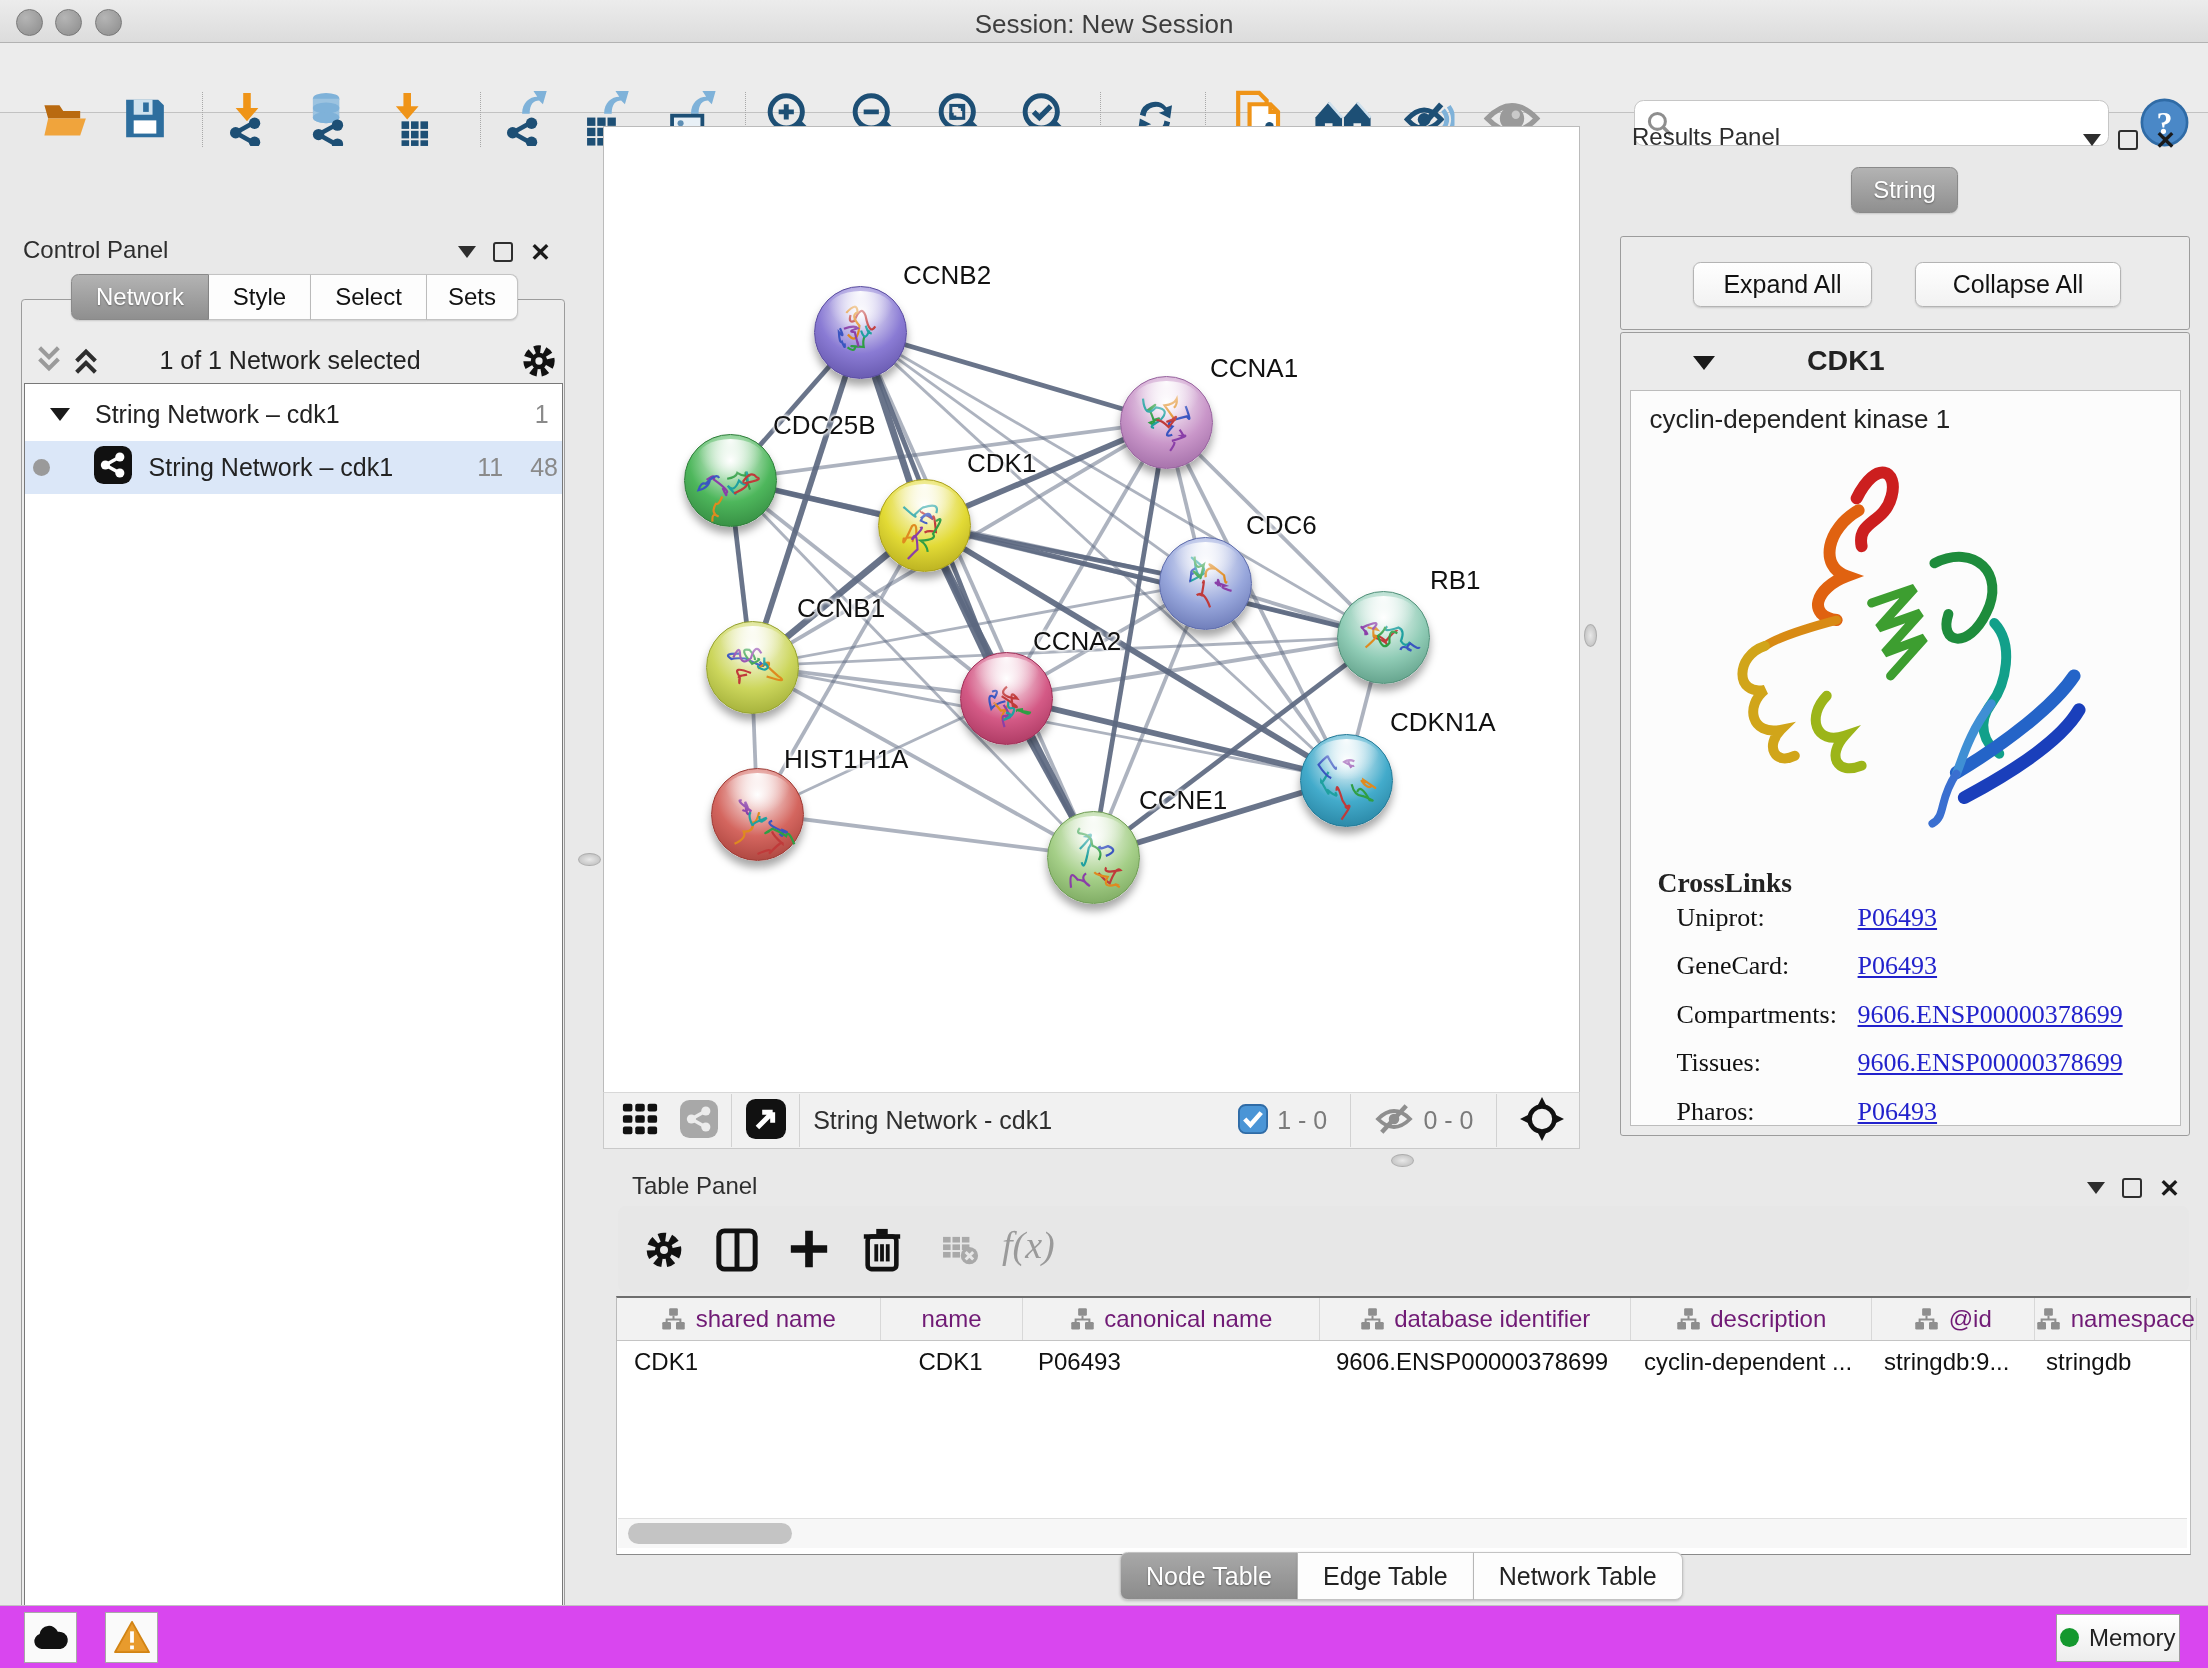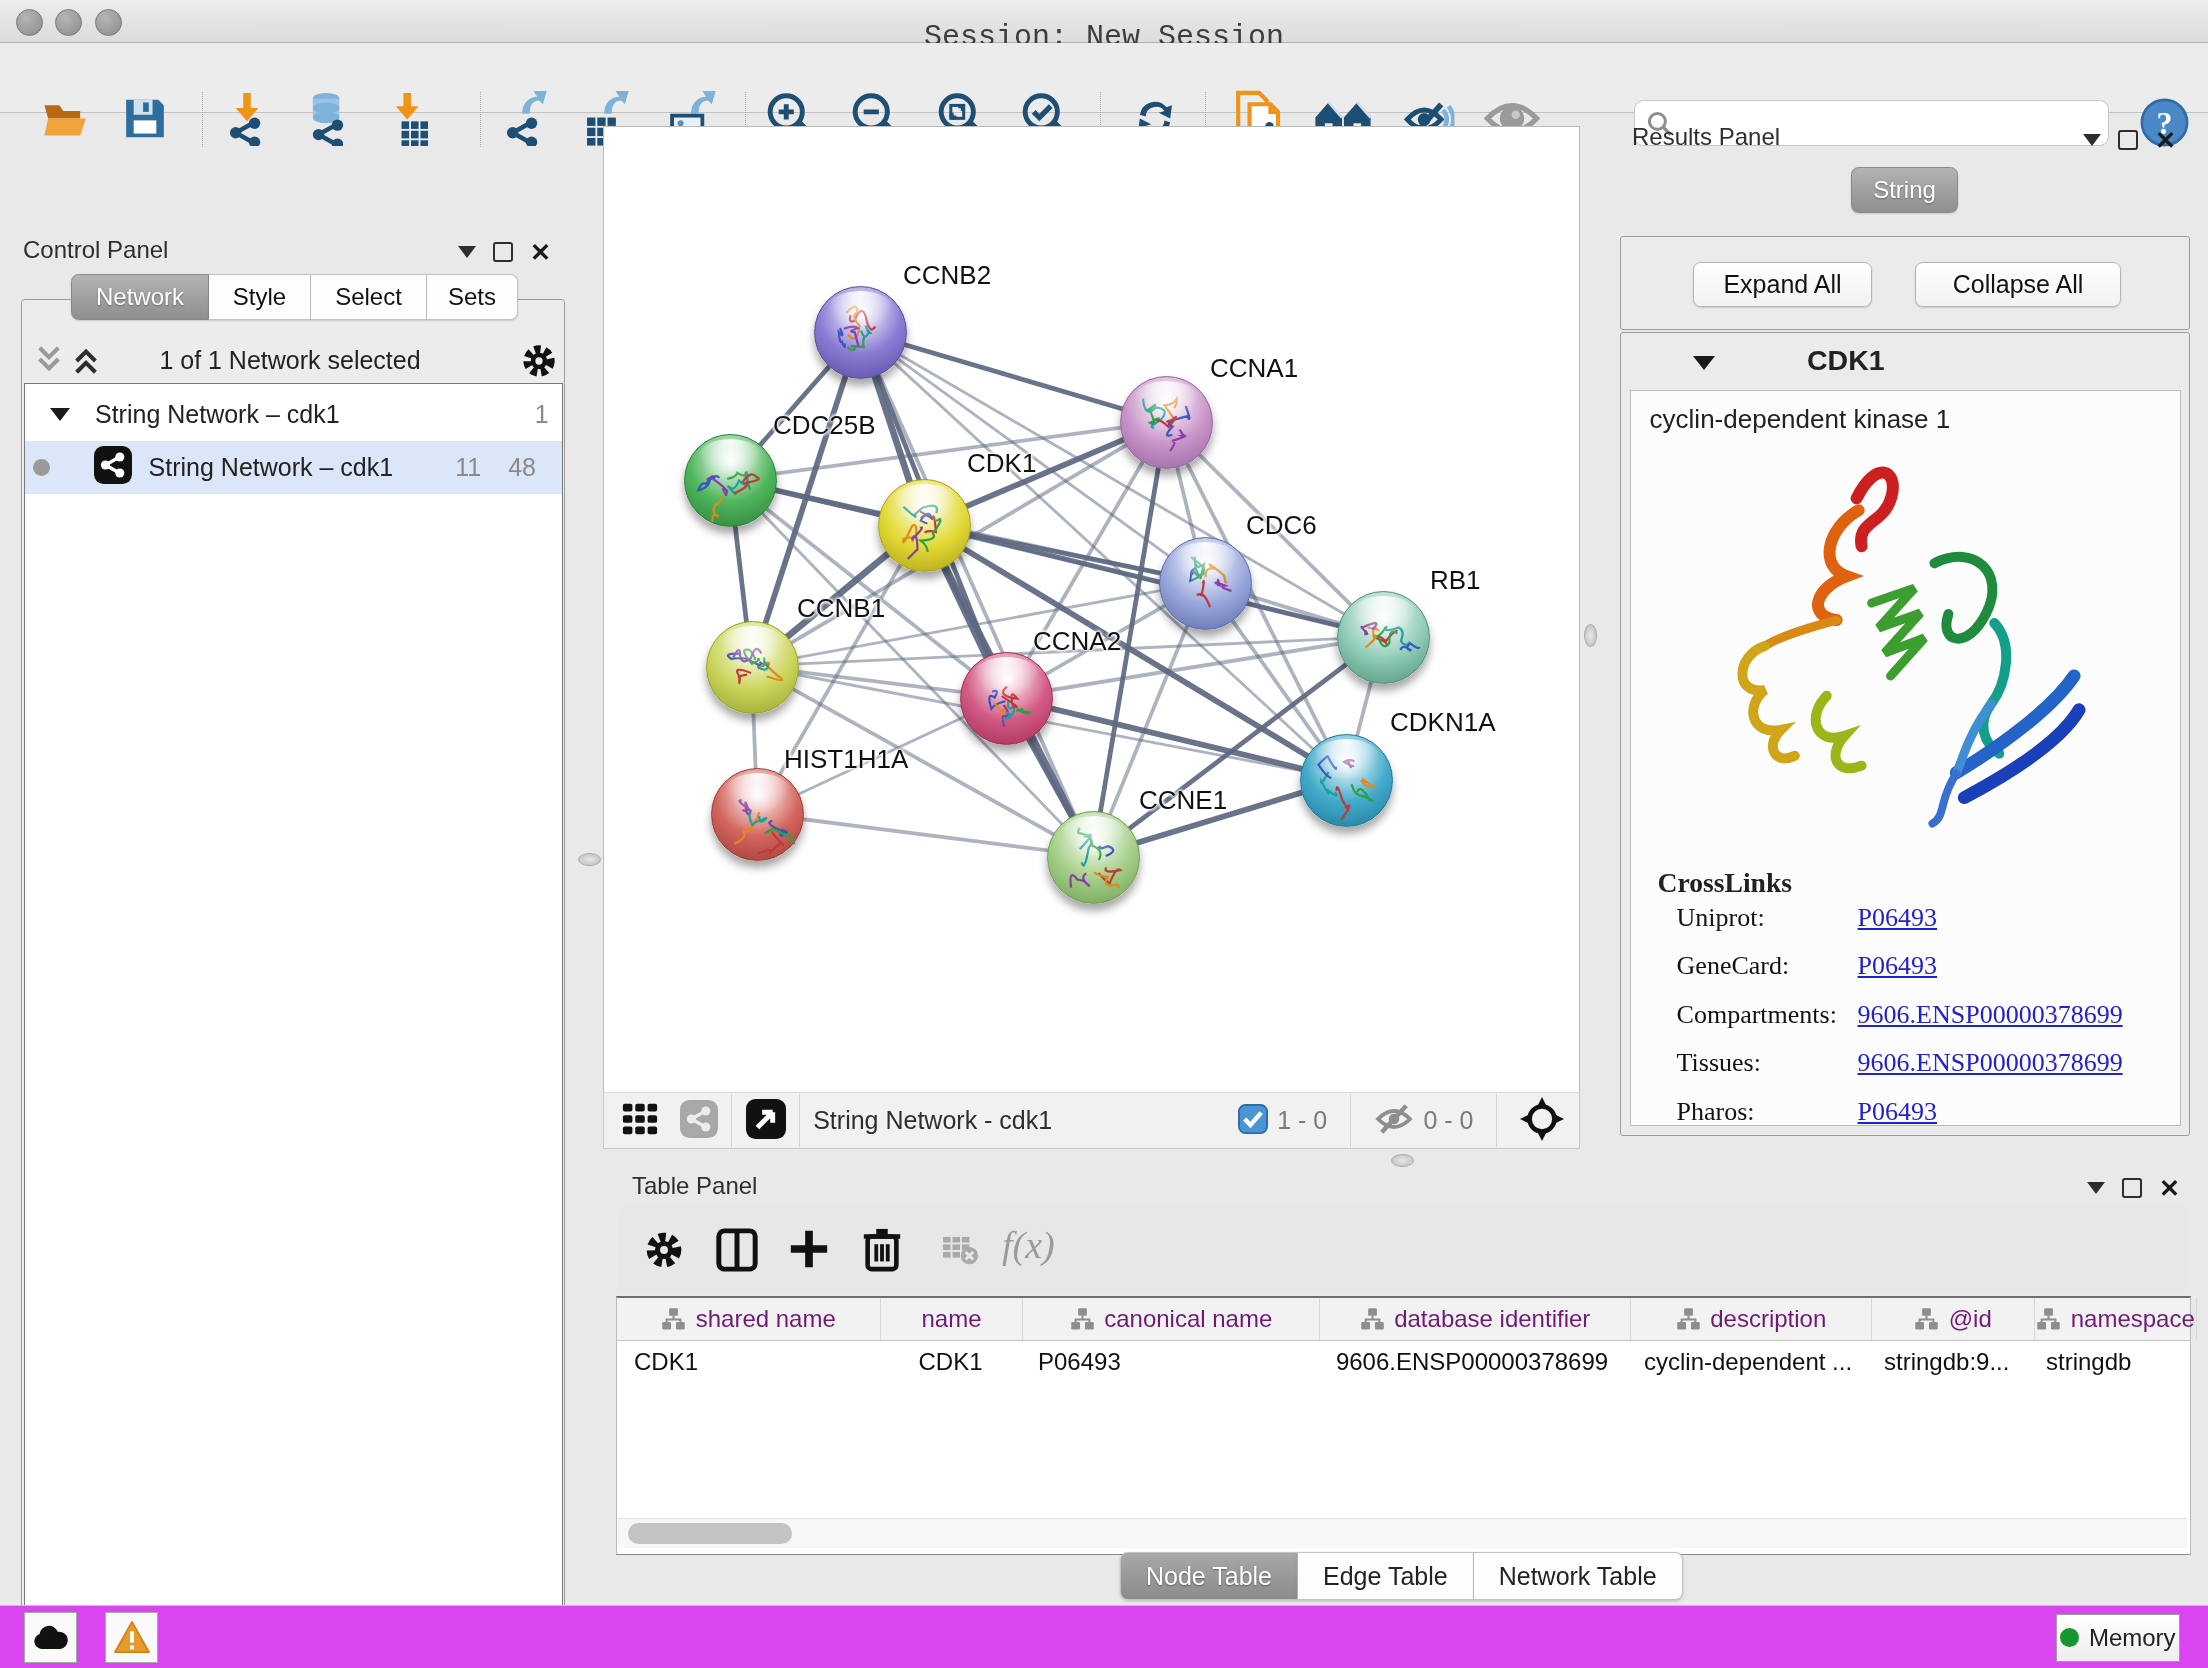--- a/index.html
+++ b/index.html
@@ -2,21 +2,21 @@
 <html style="font-size:15px"><head>
 <meta charset="utf-8">
 <style>
   html,body{margin:0;padding:0;background:#d0d0d0;}
   body{width:2208px;height:1668px;position:relative;font-family:"Liberation Sans",sans-serif;color:#222;overflow:hidden;}
   .abs{position:absolute;}
   .window{position:absolute;inset:0;background:#e9e9e9;}
   
   .titlebar{position:absolute;left:0;top:0;width:2208px;height:42px;background:linear-gradient(#ececec,#dcdcdc);border-bottom:1px solid #b2b2b2;}
   .tl-circle{position:absolute;top:8.6px;width:25px;height:25px;border-radius:50%;background:radial-gradient(circle at 35% 30%,#b5b5b5,#8c8c8c);border:1px solid #787878;}
-  .title-text{position:absolute;top:20px;left:0;width:100%;text-align:center;font-size:30px;color:#3d3d3d;font-family:Liberation Mono, monospace;}
+  .title-text{position:absolute;top:9px;left:0;width:100%;text-align:center;font-size:26px;color:#3d3d3d;}
   
   .toolbar{position:absolute;left:0;top:43px;width:2208px;height:69px;background:#ececec;border-bottom:1px solid #c2c2c2;}
   .tb-icon{position:absolute;top:53px;transform:translate(-50%,-50%);top:77px;}
   .tb-sep{position:absolute;top:49px;height:55px;border-left:1.9px dotted #a8a8a8;}
   .searchbox{position:absolute;left:1634px;top:57px;width:473px;height:44px;background:#fff;border:1px solid #c6c6c6;border-radius:9.5px;}
   .searchbox svg{position:absolute;left:11.4px;top:8.6px;}
   
   .panel-title{font-size:24px;color:#2e2e2e;}
   .hdr-ctrl{position:absolute;top:0;display:flex;gap:17px;align-items:center;height:28.5px;}
   .hc-tri{width:0;height:0;border-left:9.5px solid transparent;border-right:9.5px solid transparent;border-top:12.4px solid #2e2e2e;}
@@ -325,21 +325,21 @@
                 <line x1="6" y1="10" x2="13" y2="6"></line>
                 <line x1="6" y1="10" x2="13" y2="14"></line>
               </g>
               <circle cx="6" cy="10" r="2.4" fill="#fff"></circle>
               <circle cx="13.6" cy="5.8" r="2.4" fill="#fff"></circle>
               <circle cx="13.6" cy="14.2" r="2.4" fill="#fff"></circle>
             </svg>
         </span>
         <span style="margin-left:17px;">String Network – cdk1</span>
         <span class="num" style="margin-left:auto;">11</span>
-        <span class="num" style="margin-left:27px;margin-right:26px;">48</span>
+        <span class="num" style="margin-left:27px;margin-right:4px;">48</span>
       </div>
     </div>
   </div>
   <div class="splitter-dot" style="left:578px;top:853px;"></div>
 
   <div class="net-canvas" id="net-canvas">
     <svg id="edges-svg" width="975" height="965" style="position:absolute;left:0;top:0;" viewBox="0 0 1025 1015">
         <line x1="336" y1="418" x2="269" y2="215" stroke="#5c6880" stroke-width="7" stroke-opacity="0.92"></line>
         <line x1="336" y1="418" x2="591" y2="310" stroke="#5c6880" stroke-width="6" stroke-opacity="0.92"></line>
         <line x1="336" y1="418" x2="132" y2="371" stroke="#5c6880" stroke-width="6" stroke-opacity="0.92"></line>

